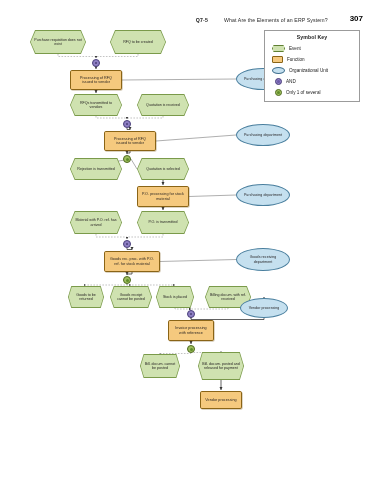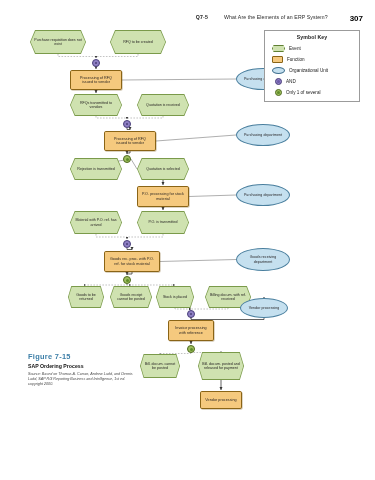--- a/index.html
+++ b/index.html
@@ -21,21 +21,21 @@
     height: 480px;
     background: #ffffff;
   }
 
   
   .runhead {
     position: absolute;
     top: 14px;
     right: 12px;
     display: flex;
-    align-items: flex-start;
+    align-items: flex-end;
     gap: 16px;
     white-space: nowrap;
   }
   .runhead .qnum {
     font-size: 5.2px;
     font-weight: bold;
     color: #1a1a1a;
     letter-spacing: .2px;
   }
   .runhead .rtitle {
@@ -447,19 +447,14 @@
           <div class="sw-and"></div>
           <div class="key-label">AND</div>
         </div>
         <div class="key-row">
           <div class="sw-xor"></div>
           <div class="key-label">Only 1 of several</div>
         </div>
       </div>
   </div>
 
-  <div id="caption">
-    <div class="fig-num">Figure 7-15</div>
-    <div class="fig-title">SAP Ordering Process</div>
-    <div class="fig-source">Source: Based on Thomas A. Curran, Andrew Ladd, and Dennis Ladd, SAP R/3 Reporting Business and Intelligence, 1st ed. copyright 2000.</div>
-  </div>
 
 </div>
 
 </body></html>

